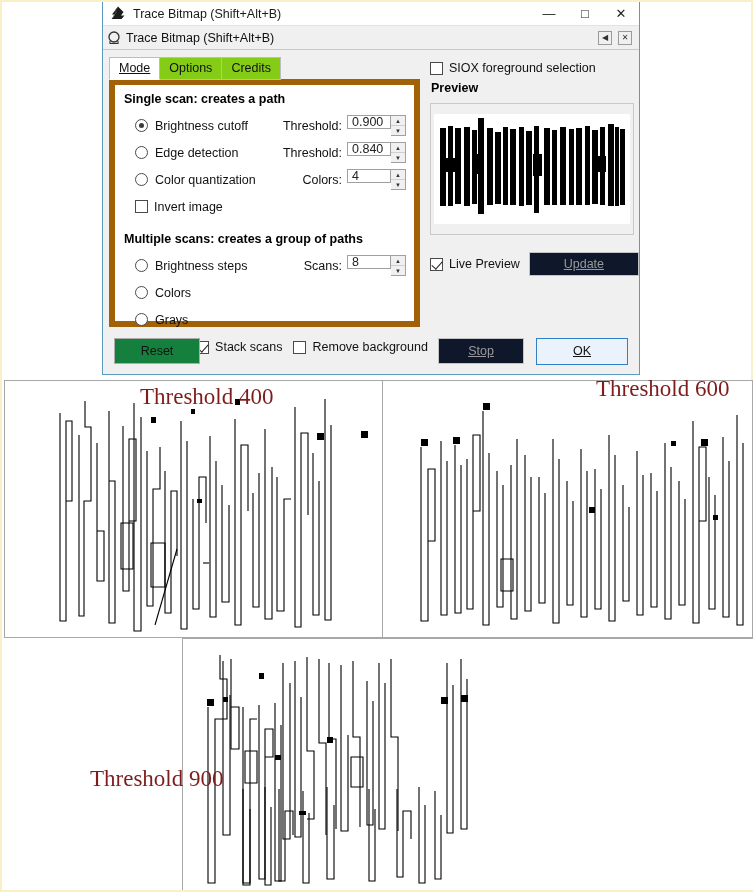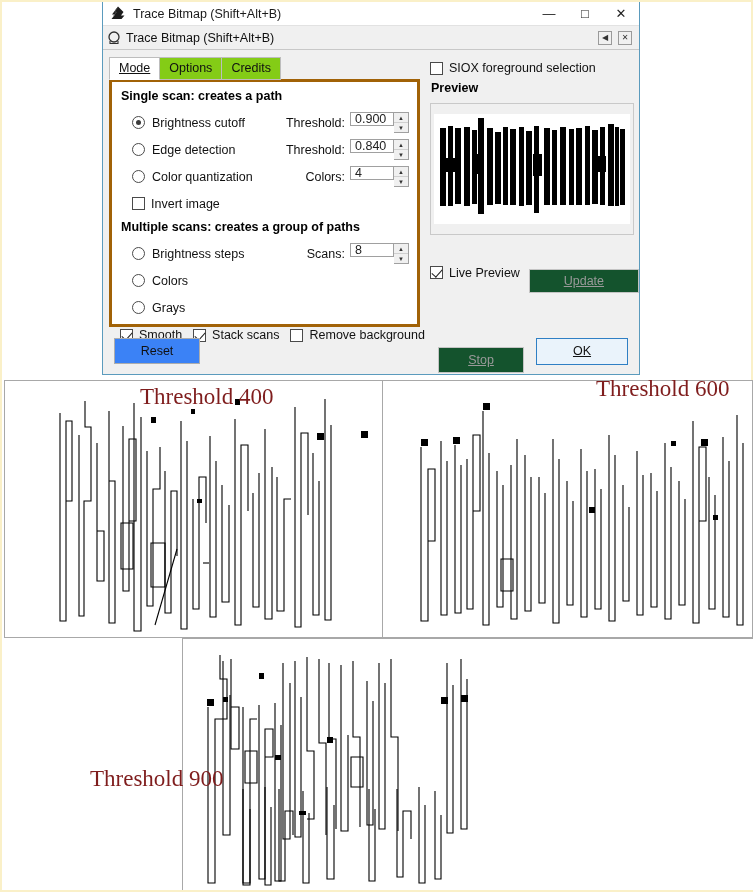--- a/index.html
+++ b/index.html
@@ -62,21 +62,21 @@
   .left-col{ width:311px; position:relative; }
   .tabs{ display:flex; align-items:flex-end; height:24px; position:relative; z-index:2;}
   .tab{
     font-size:12.5px; padding:3px 9px 4px 9px;
     border:1px solid #bdbdbd; background:#84cc16;
     margin-right:-1px; color:#111; position:relative;
   }
   .tab.active{ background:#ffffff; border-bottom-color:#ffffff; z-index:3;}
   .tab u{ text-decoration:underline; }
   .tabpanel{
-    border:3px solid #a16207; background:#ffffff;
+    border:6px solid #a16207; background:#ffffff;
     margin-top:-1px; padding:7px 8px 6px 8px; height:248px; position:relative;
   }
   .grp-title{ font-size:12.5px; font-weight:bold; color:#000; margin:0 0 6px 1px;}
   .row{ display:flex; align-items:center; height:27px; }
   .ctl{ display:flex; align-items:center; flex:1 1 auto; padding-left:12px;}
   .radio{
     width:13px;height:13px;border:1.3px solid #4a4a4a;border-radius:50%;
     background:#fff;margin-right:7px;flex:0 0 auto;position:relative;
   }
   .radio.on::after{
@@ -117,24 +117,24 @@
   .preview-label{ font-size:12.5px;font-weight:bold;color:#000;margin:6px 0 0 1px;}
   .preview-box{
     margin-top:8px;width:204px;height:132px;background:#f0f0f0;
     border:1px solid #c9c9c9;display:flex;align-items:center;justify-content:center;
     overflow:hidden;
   }
   .preview-inner{ width:196px;height:110px;background:#ffffff;overflow:hidden;}
   .live-row{ display:flex;align-items:center;margin-top:17px;}
   .btn{
     font-size:12.5px;font-family:"Liberation Sans",sans-serif;color:#111;
-    background:#3b82f6;border:1px solid #adadad;
+    background:#15803d;border:1px solid #adadad;
     display:flex;align-items:center;justify-content:center;
   }
-  .btn.disabled{ color:#9a9a9a;background:#14532d;border-color:#c4c4c4;margin-top:17px;}
+  .btn.disabled{ color:#9a9a9a;background:#0f172a;border-color:#c4c4c4;}
   .btn.focus{ background:#eaf3fb;border:1.6px solid #2f7fc4;}
   .btn u{ text-decoration:underline;}
   .btn-update{ width:110px;height:24px;margin-left:9px;}
 
   .footer{
     position:absolute;left:0;bottom:0;width:100%;height:46px;
     display:flex;align-items:center;padding:0 11px;
   }
   .btn-reset{ width:86px;height:26px;}
   .btn-stop{ width:86px;height:26px;margin-left:auto;margin-right:12px;}
@@ -250,21 +250,21 @@
             </span>
           </div>
 
           <div class="row">
             <div class="ctl">
               <span class="chk"></span>
               <span class="lbl">Invert image</span>
             </div>
           </div>
 
-          <div class="grp-title" style="margin-top:3px;">Multiple scans: creates a group of paths</div>
+          <div class="grp-title" style="margin-top:12px;">Multiple scans: creates a group of paths</div>
 
           <div class="row">
             <div class="ctl">
               <span class="radio"></span>
               <span class="lbl">Brightness steps</span>
             </div>
             <span class="fieldlabel">Scans:</span>
             <span class="spin">
               <input value="8" style="">
               <span class="spin-btns">

